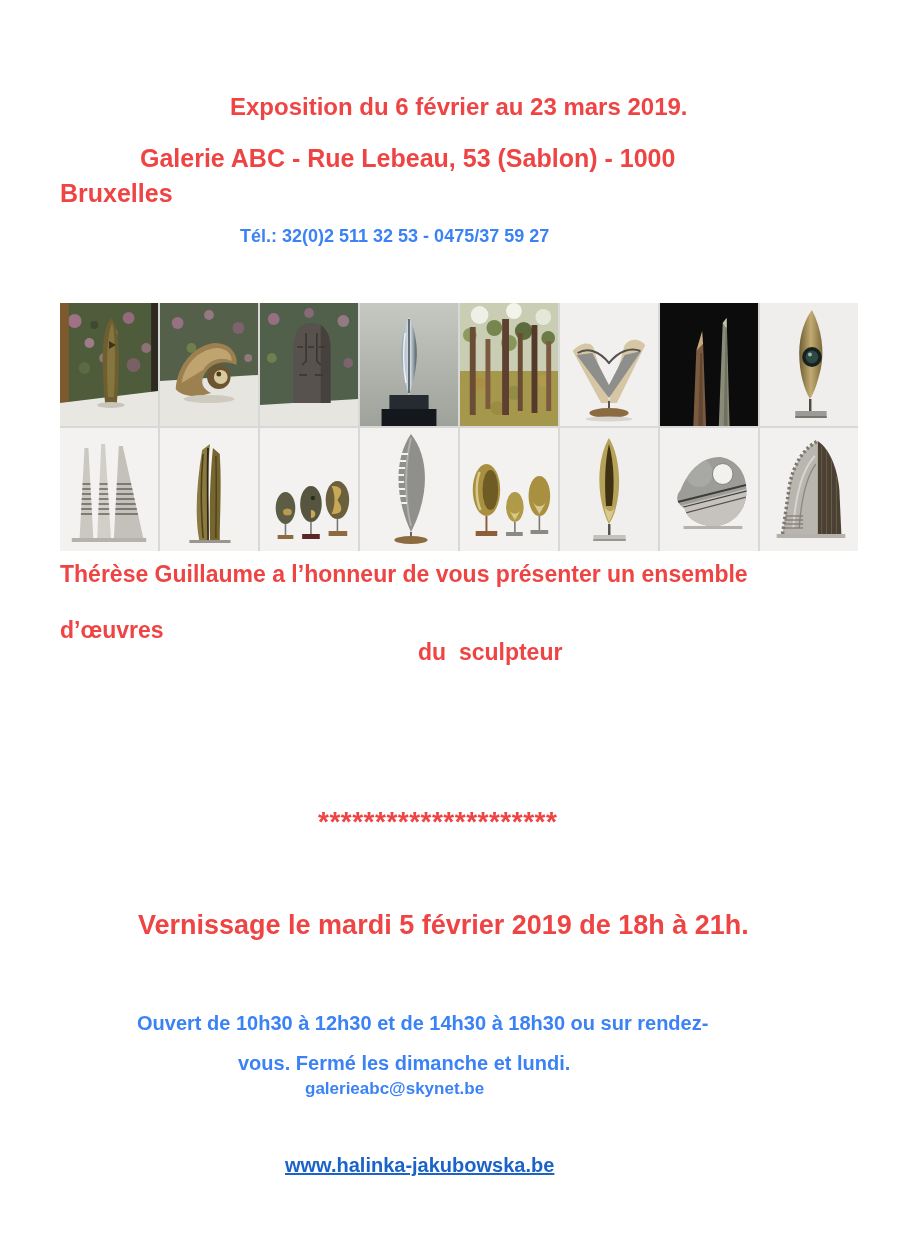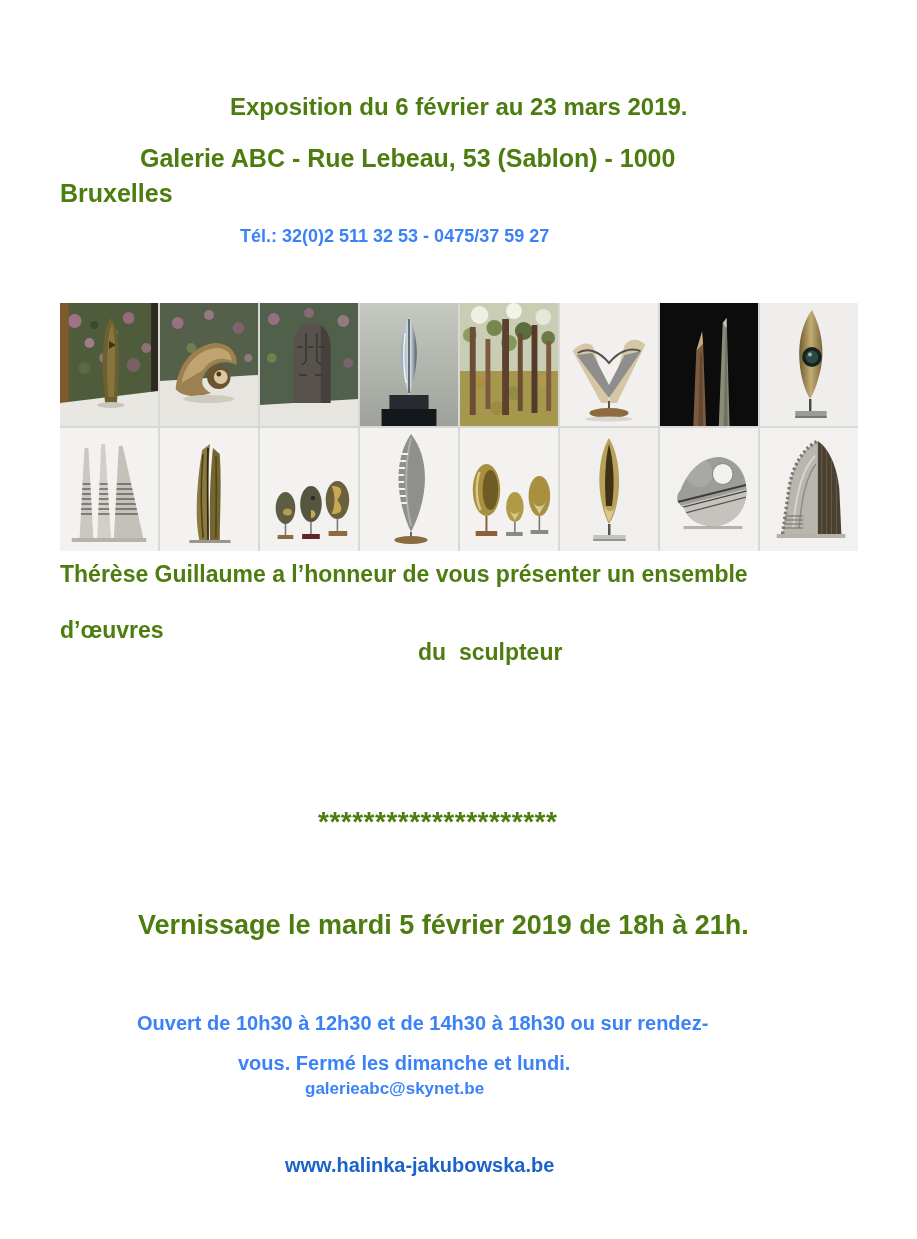--- a/index.html
+++ b/index.html
@@ -7,39 +7,39 @@
     position:relative;
     width:917px;height:1239px;
     background:#ffffff;
     font-family:"Liberation Sans", sans-serif;
     overflow:hidden;
   }
   .line{
     position:absolute;
     white-space:pre;
     font-weight:bold;
-    color:#4d7c0f;
+    color:#ef4444;
     line-height:1.15;
   }
   .muted{color:#3b82f6;}
   #exposition { left:230px; top:93px;  font-size:24px; }
   #galerie    { left:140px; top:144px; font-size:25px;text-align:right; }
   #bruxelles  { left:60px;  top:179px; font-size:25px; }
   #tel        { left:240px; top:226px; font-size:18px; }
   #intro1     { left:60px;  top:561px; font-size:23px;text-align:right; }
   #intro2     { left:60px;  top:617px; font-size:23px;text-align:center; }
   #dusculpteur{ left:418px; top:639px; font-size:23px; }
   #halinka    { left:339px; top:681px; font-size:27px; }
   #kaleido    { left:155px; top:728px; font-size:26px; }
   #stars      { left:318px; top:806px; font-size:28px; letter-spacing:.5px; }
   #vernissage { left:138px; top:910px; font-size:27px; }
   #hours1     { left:137px; top:1012px; font-size:20px; }
   #hours2     { left:238px; top:1040px; font-size:20px;margin-top:12px; }
   #email      { left:305px; top:1079px; font-size:17px; }
-  #website    { left:285px; top:1154px; font-size:20px; color:#1b63c8; cursor:pointer; }
+  #website    { left:285px; top:1154px; font-size:20px; color:#1b63c8; text-decoration:underline; cursor:pointer; }
   #gallery{
     position:absolute; left:60px; top:303px; width:798px; height:248px;
     display:grid;
     grid-template-columns:repeat(8,1fr);
     grid-template-rows:1fr 1fr;
     gap:2px;
     background:#d8d8d6;
   }
   .cell{overflow:hidden;background:#f2f1ef;}
   .cell svg{display:block;width:100%;height:100%;}

